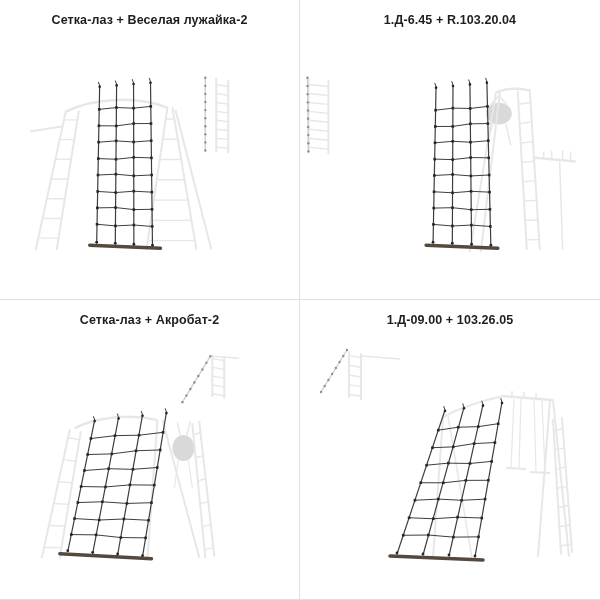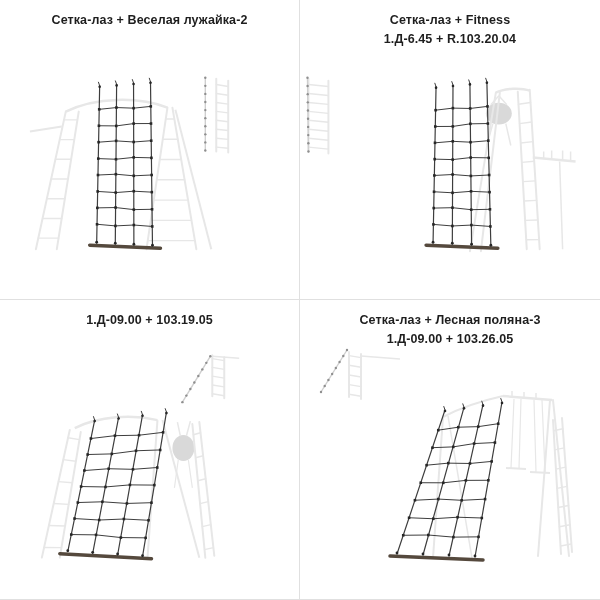--- a/index.html
+++ b/index.html
@@ -135,21 +135,20 @@
             <rect x="96.06" y="223.73999999999998" width="2.6" height="2.6" fill="var(--knot)"></rect>
             <rect x="114.52666666666666" y="225.35999999999999" width="2.6" height="2.6" fill="var(--knot)"></rect>
             <rect x="132.9933333333333" y="224.48000000000002" width="2.6" height="2.6" fill="var(--knot)"></rect>
             <rect x="151.45999999999998" y="225.89999999999998" width="2.6" height="2.6" fill="var(--knot)"></rect>
           </g>
       </svg>
     </div>
 
     <div class="card bB">
       <div class="card-title">
-        <div>Сетка-лаз + Fitness</div>
         <div>1.Д-6.45 + R.103.20.04</div>
       </div>
       <svg class="art" viewBox="0 0 300 300">
         <g id="bg1" stroke="var(--struct)">
           <path d="M196,93 C205,88 222,88 230,91" stroke-width="2.5"></path>
           <ellipse cx="199" cy="114" rx="13" ry="11" fill="var(--fill)" stroke="none"></ellipse>
           <path d="M199,96 L191,105 M199,96 L207,105" stroke-width="1.5"></path>
           <path d="M193,124 L187,146 M206,124 L211,146" stroke-width="1.5"></path>
           <line x1="233" y1="158" x2="276" y2="162" stroke-width="2.5"></line>
           <path d="M244,152 L244,159 M252,151 L252,159 M263,151 L263,160 M271,152 L271,161" stroke-width="1.5"></path>
@@ -247,21 +246,21 @@
             <rect x="132.06" y="223.85999999999999" width="2.6" height="2.6" fill="var(--knot)"></rect>
             <rect x="151.11333333333334" y="225.43999999999997" width="2.6" height="2.6" fill="var(--knot)"></rect>
             <rect x="170.16666666666666" y="224.51999999999998" width="2.6" height="2.6" fill="var(--knot)"></rect>
             <rect x="189.22" y="225.89999999999998" width="2.6" height="2.6" fill="var(--knot)"></rect>
           </g>
       </svg>
     </div>
 
     <div class="card bR">
       <div class="card-title">
-        <div>1.Д-09.00 + 103.19.05</div>
+        <div>Сетка-лаз + Акробат-2</div>
       </div>
       <svg class="art" viewBox="0 0 300 300">
         <g id="bg2" stroke="var(--struct)">
           <path d="M75,128 C100,116 132,114 158,120" stroke-width="2.5"></path>
           <ellipse cx="184" cy="148" rx="11" ry="13" fill="var(--fill)" stroke="none"></ellipse>
           <path d="M178,122 L181,136 M191,121 L187,136" stroke-width="1.5"></path>
           <line x1="158" y1="120" x2="148" y2="258" stroke-width="2"></line>
           <line x1="163" y1="120" x2="200" y2="258" stroke-width="2"></line>
           <path d="M179,159 L175,188 M189,160 L193,188" stroke-width="1.2"></path>
           <line x1="213" y1="56" x2="240" y2="58" stroke-width="1.5"></line>
@@ -352,21 +351,20 @@
             <rect x="70.21000000000001" y="233.54" width="2.6" height="2.6" fill="var(--knot)"></rect>
             <rect x="95.08" y="233.8433333333333" width="2.6" height="2.6" fill="var(--knot)"></rect>
             <rect x="119.95" y="236.54666666666668" width="2.6" height="2.6" fill="var(--knot)"></rect>
             <rect x="144.82" y="236.85" width="2.6" height="2.6" fill="var(--knot)"></rect>
           </g>
       </svg>
     </div>
 
     <div class="card">
       <div class="card-title">
-        <div>Сетка-лаз + Лесная поляна-3</div>
         <div>1.Д-09.00 + 103.26.05</div>
       </div>
       <svg class="art" viewBox="0 0 300 300">
         <g id="bg3" stroke="var(--struct)">
           <line x1="203" y1="96" x2="252" y2="100" stroke-width="2.5"></line>
           <path d="M212,91 L212,97 M224,92 L224,98 M236,93 L236,99" stroke-width="1.5"></path>
           <path d="M214,99 L211,168 M221,99 L219,168" stroke-width="1.2"></path>
           <line x1="206" y1="168" x2="226" y2="169" stroke-width="2"></line>
           <path d="M234,100 L236,172 M242,100 L245,172" stroke-width="1.2"></path>
           <line x1="230" y1="172" x2="250" y2="173" stroke-width="2"></line>

